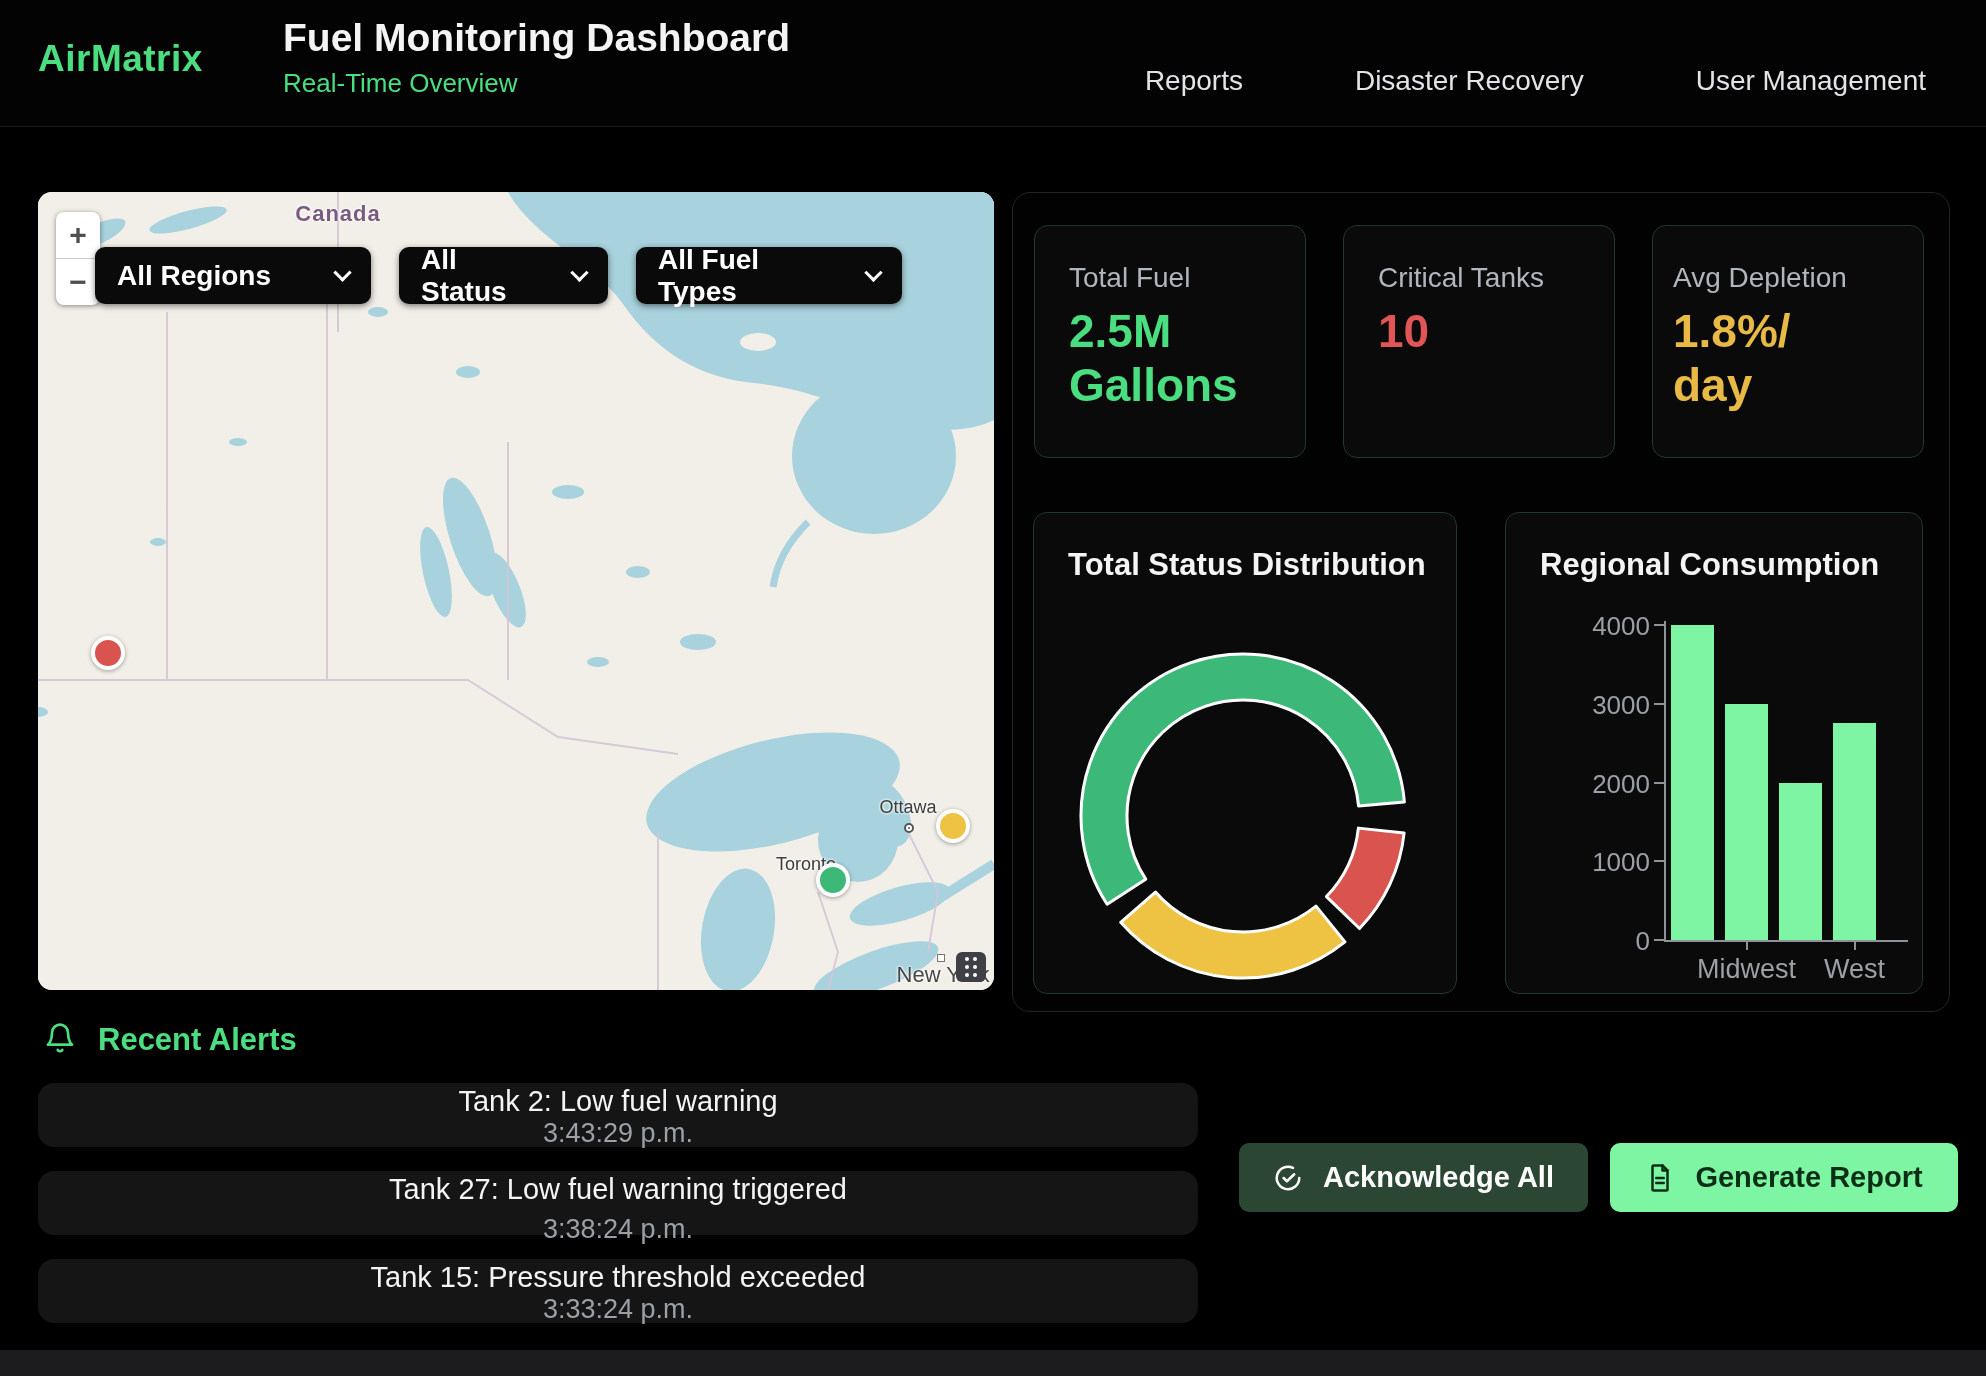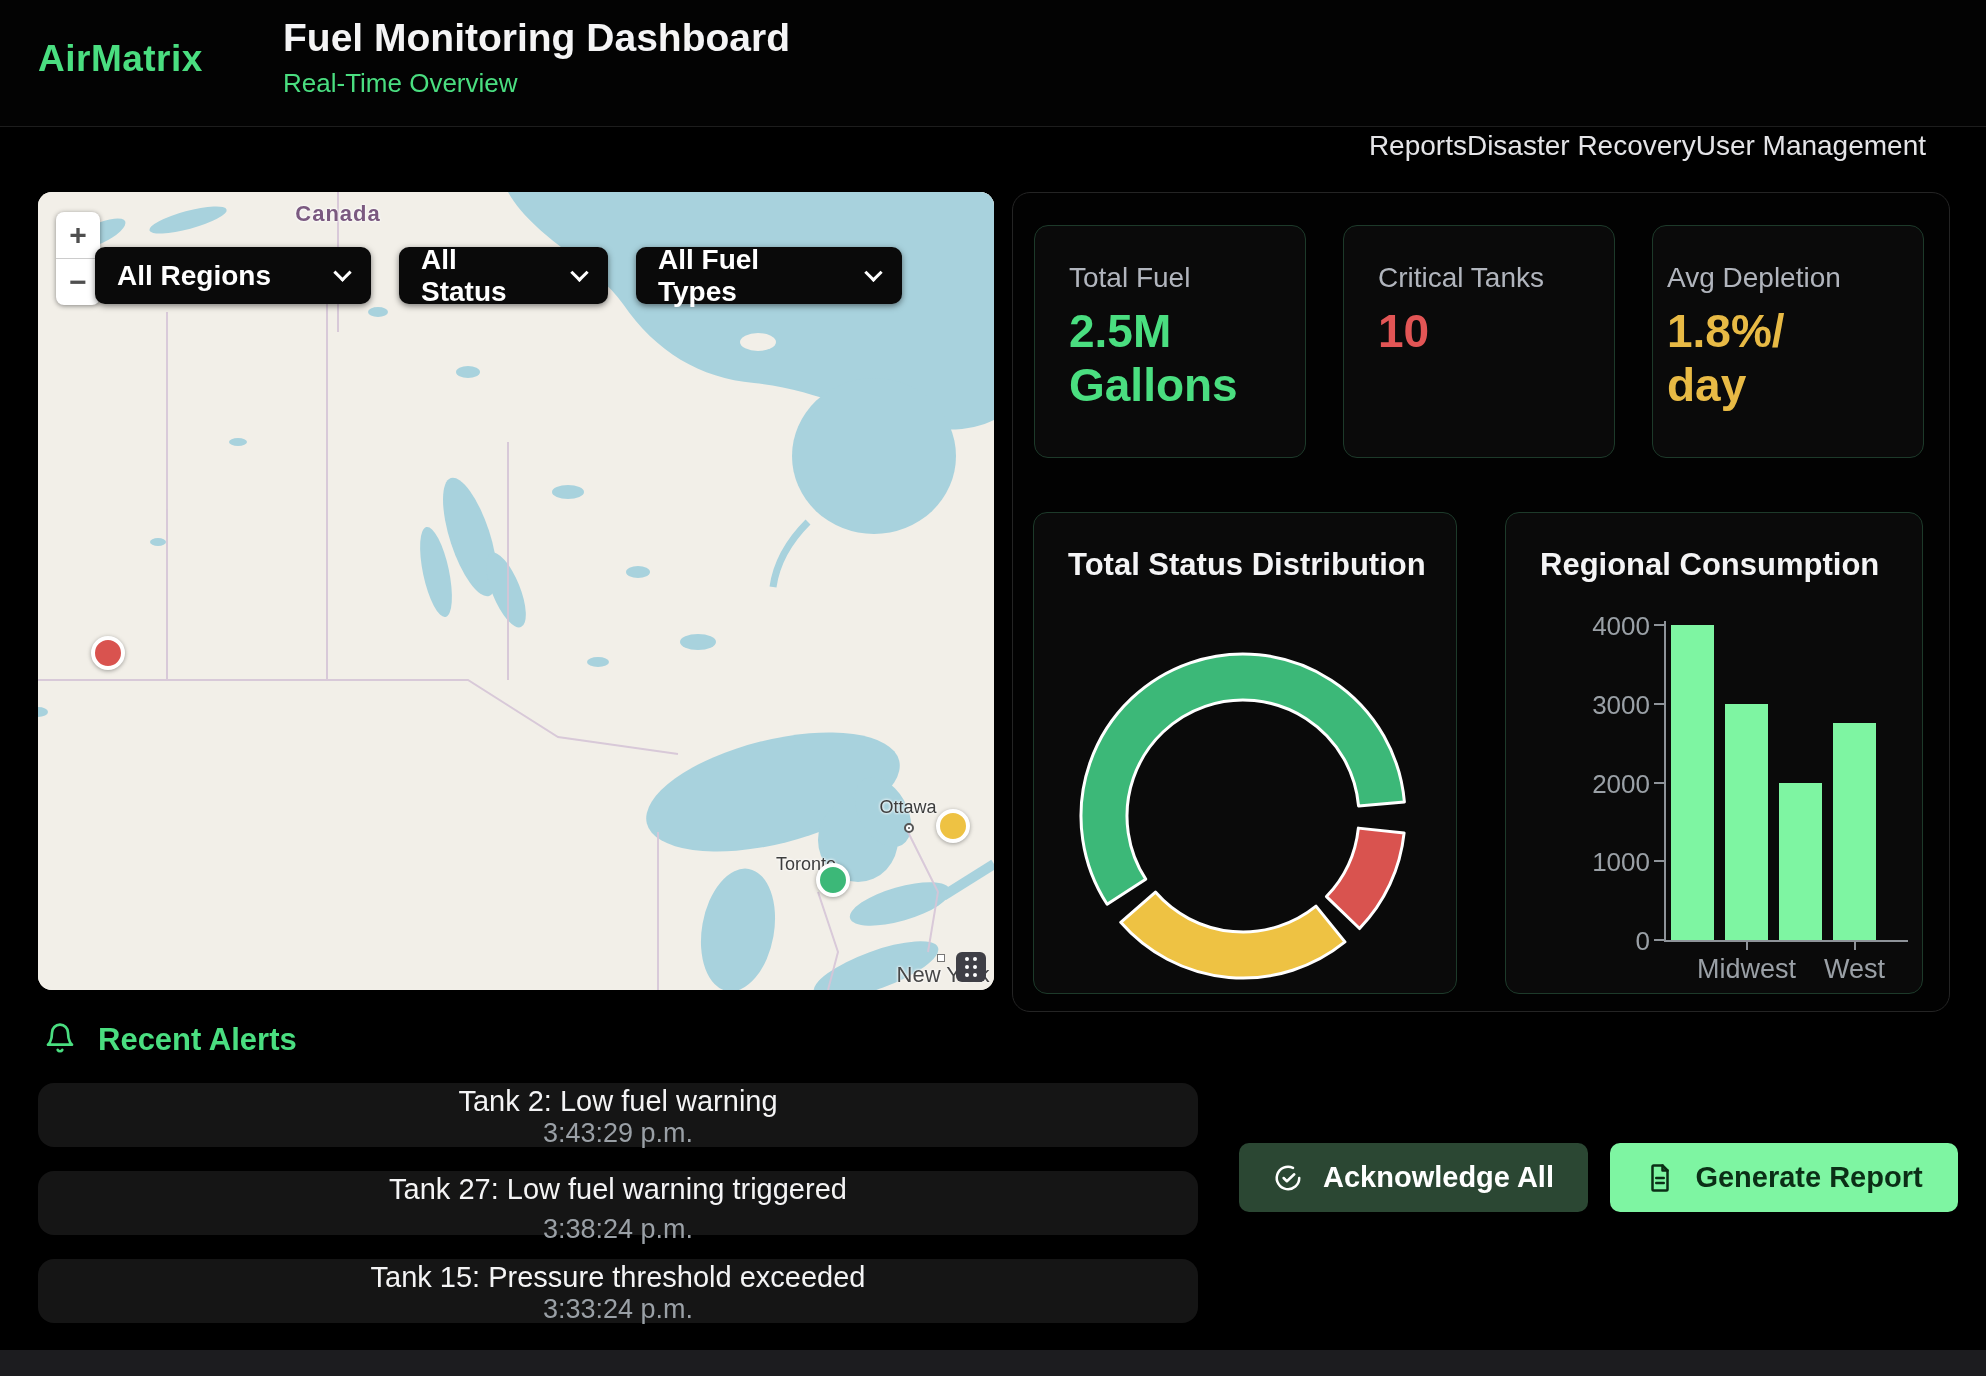--- a/index.html
+++ b/index.html
@@ -8,21 +8,21 @@
 
   
   .header { position:absolute; left:0; top:0; width:1986px; height:127px;
             background:#030303; border-bottom:1px solid #1d1d1d; }
   .brand { position:absolute; left:38px; top:38px; font-size:37px; font-weight:bold;
            color:#4ade80; letter-spacing:.5px; cursor:pointer; }
   .titleblock { position:absolute; left:283px; top:16px; }
   .page-title { font-size:39px; font-weight:bold; color:#f4f4f5; }
   .page-subtitle { margin-top:8px; font-size:26px; font-weight:500; color:#4ade80; }
   .nav { position:absolute; right:60px; top:0; height:162px; display:flex;
-         align-items:flex-end; }
+         align-items:center; gap:112px; }
   .nav-item { font-size:28px; color:#e4e4e7; cursor:pointer; white-space:nowrap; }
 
   
   .map-panel { position:absolute; left:38px; top:192px; width:956px; height:798px;
                border-radius:14px; overflow:hidden; background:#f2efe8; }
   .map-label { position:absolute; color:#3d3d3d; text-shadow:0 0 3px #fff,0 0 3px #fff;
                transform:translate(-50%,-50%); white-space:nowrap; }
   .lbl-country { font-size:22px; font-weight:600; color:#7b5a80; letter-spacing:1px; }
   .lbl-city { font-size:18px; }
   .lbl-big { font-size:22px; color:#474747; }
@@ -206,21 +206,21 @@
       <div>Gallons</div>
   </div>
 </div>
 <div class="card" style="left:1343px; top:225px; width:272px; height:233px; padding:36px 34px;">
   <div class="stat-label">Critical Tanks</div>
   <div class="stat-value" style="color:#e25555;">
     <div>10</div>
       <div></div>
   </div>
 </div>
-<div class="card" style="left:1652px; top:225px; width:272px; height:233px; padding:36px 14px;">
+<div class="card" style="left:1652px; top:225px; width:272px; height:233px; padding:36px 20px;">
   <div class="stat-label">Avg Depletion</div>
   <div class="stat-value" style="color:#e8ba45;">
     <div>1.8%/</div>
       <div>day</div>
   </div>
 </div>
 
 <div class="card" style="left:1033px; top:512px; width:424px; height:482px;">
   <div class="chart-title">Total Status Distribution</div>
   <svg id="donut-svg" width="340" height="340" viewBox="0 0 340 340" style="position:absolute; left:39px; top:133px;">

